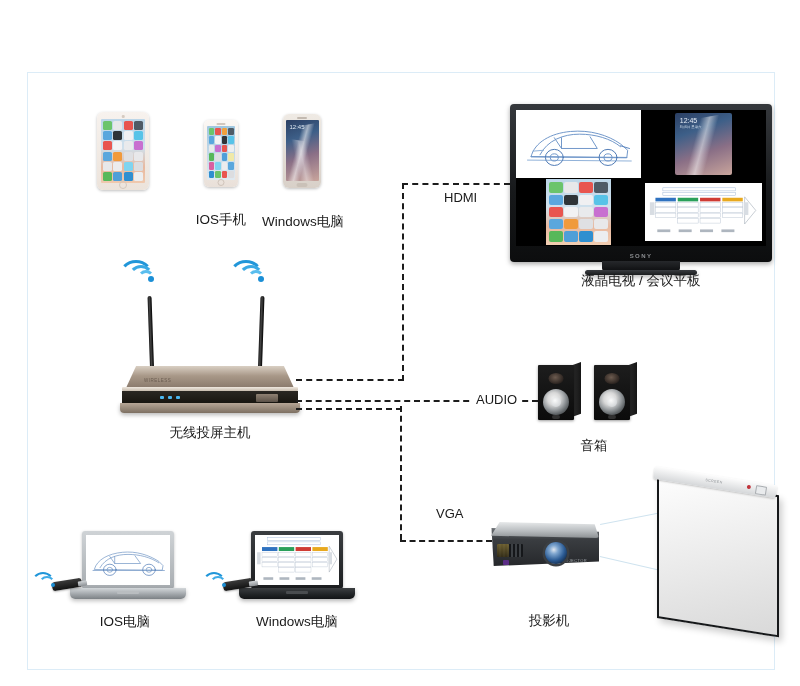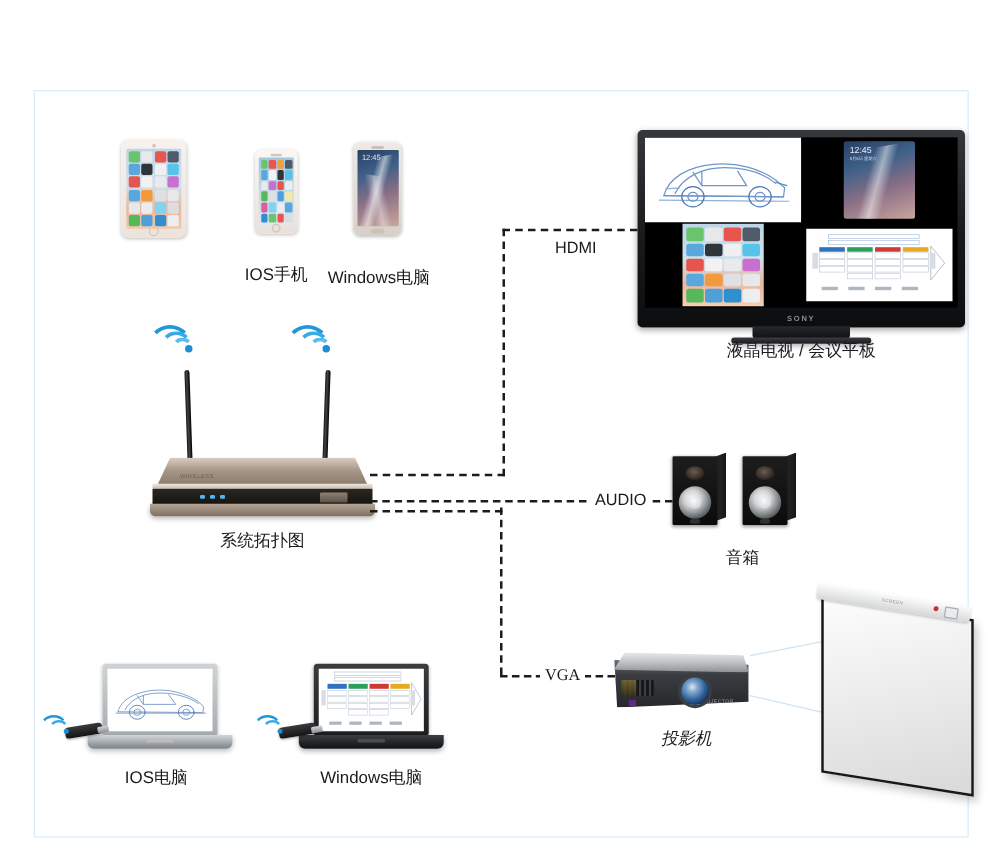--- a/index.html
+++ b/index.html
@@ -345,21 +345,21 @@
       <div class="mid"></div>
       <div class="leds">
           <s></s>
           <s></s>
           <s></s>
         </div>
       <div class="port"></div>
       <div class="base"></div>
     </div>
   </div>
-  <div class="lbl" style="left:148px;top:424px;width:124px;">系统拓扑图</div>
+  <div class="lbl" style="left:148px;top:424px;width:124px;">无线投屏主机</div>
 
   <div class="tv">
     <div class="bez">
       <div class="scr">
         <div class="q q1">
           <svg class="car-svg" viewBox="0 0 130 76" preserveAspectRatio="xMidYMid meet">
             <g fill="none" stroke="#6f96c9" stroke-width="1.1" stroke-linecap="round">
               <path d="M12 52 C16 36 34 26 56 24 C78 22 98 28 112 38 L120 45 L119 53 Z"></path>
               <path d="M22 50 C30 34 48 27 66 27 C84 27 101 32 112 41"></path>
               <path d="M38 31 L46 43 L86 43 L78 30"></path>
@@ -475,21 +475,21 @@
   <div class="proj">
     <div class="body">
       <div class="badge">PROJECTOR</div>
     </div>
     <div class="top"></div>
     <div class="vents"></div>
     <div class="vents2"></div>
     <div class="ir"></div>
     <div class="lens"></div>
   </div>
-  <div class="lbl" style="left:494px;top:582px;width:110px;font-style:italic;">投影机</div>
+  <div class="lbl" style="left:494px;top:612px;width:110px;">投影机</div>
 
   <div class="beam" style="left:600px;top:524px;width:92px;transform:rotate(-11deg);"></div>
   <div class="beam" style="left:600px;top:556px;width:96px;transform:rotate(13deg);"></div>
 
   <div class="pscr">
     <div class="cloth"></div>
     <div class="bar">
       <div class="lg">SCREEN</div>
       <div class="k1"></div>
       <div class="k2"></div>
@@ -587,15 +587,15 @@
   <div class="dash-v" style="left:402px;top:183px;height:198px;"></div>
   <div class="dash-h" style="left:402px;top:183px;width:108px;"></div>
   <div class="conn-lbl" style="left:440px;top:190px;">HDMI</div>
 
   <div class="dash-h" style="left:296px;top:400px;width:242px;"></div>
   <div class="conn-lbl" style="left:472px;top:392px;">AUDIO</div>
 
   <div class="dash-h" style="left:296px;top:408px;width:106px;"></div>
   <div class="dash-v" style="left:400px;top:406px;height:134px;"></div>
   <div class="dash-h" style="left:400px;top:540px;width:92px;"></div>
-  <div class="conn-lbl" style="left:432px;top:532px;font-family:Liberation Serif, serif;">VGA</div>
+  <div class="conn-lbl" style="left:432px;top:506px;">VGA</div>
 
 </div>
 
 </body></html>

